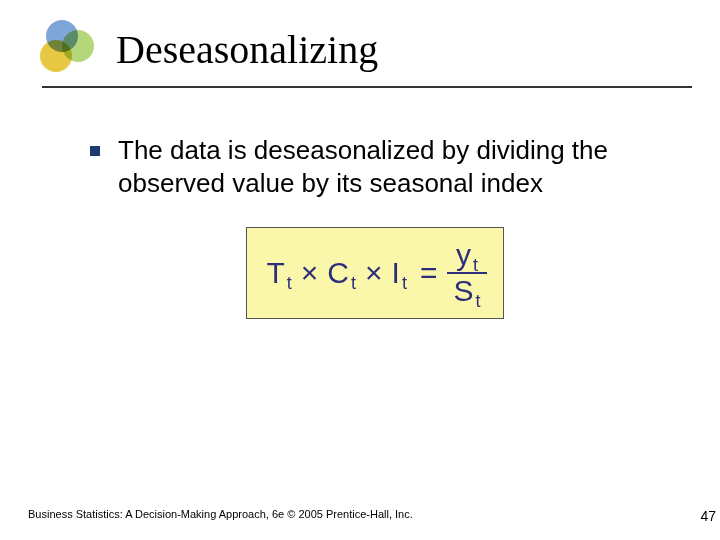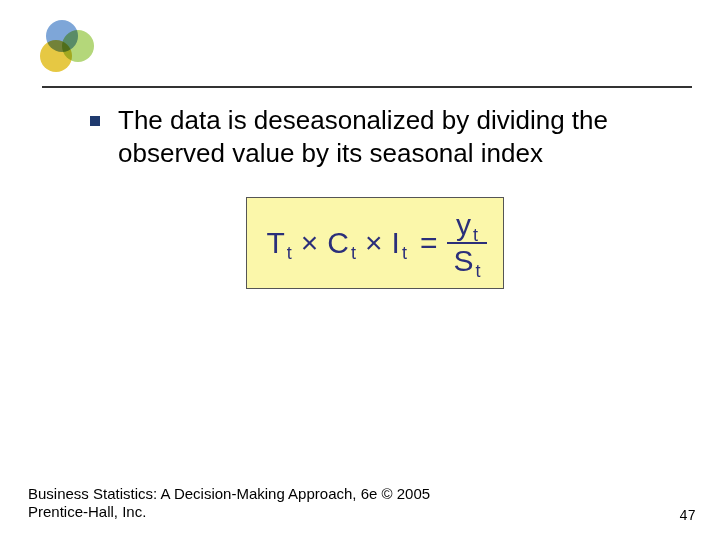--- a/index.html
+++ b/index.html
@@ -6,47 +6,48 @@
   html, body { width: 720px; height: 540px; background: #fff; font-family: "Times New Roman", Times, serif; color: #000; overflow: hidden; }
   .slide { position: relative; width: 720px; height: 540px; }
   .title-row { display: flex; align-items: center; padding: 20px 0 8px 40px; }
   .logo { width: 58px; height: 58px; position: relative; margin-right: 18px; flex-shrink: 0; }
   .logo .circ { position: absolute; width: 32px; height: 32px; border-radius: 50%; mix-blend-mode: multiply; }
   .logo .c1 { background: #7ea6d8; left: 6px;  top: 0; }
   .logo .c2 { background: #b4d77a; left: 22px; top: 10px; }
   .logo .c3 { background: #e6c843; left: 0;    top: 20px; }
   .title { font-size: 40px; font-family: "Times New Roman", Times, serif; font-weight: 400; }
   .rule { height: 2px; background: #333; margin: 0 28px 0 42px; }
-  .body { padding: 16px 60px 0 90px; }
+  .body { padding: 46px 60px 0 90px; }
   .bullet-row { display: flex; align-items: flex-start; margin-bottom: 28px; }
   .bullet-row .sq { width: 10px; height: 10px; background: #1f3a6e; margin-top: 12px; margin-right: 18px; flex-shrink: 0; }
   .bullet-row .txt { font-size: 26px; font-family: Arial, Helvetica, sans-serif; line-height: 1.25; }
   .formula-wrap { display: flex; justify-content: center; margin: 14px 0 38px 0; }
   .formula { background: #fbf7aa; border: 1px solid #555; padding: 10px 16px; display: inline-flex; align-items: center; font-family: Arial, Helvetica, sans-serif; color: #2b2f7a; font-size: 30px; }
   .formula .term { display: inline-flex; align-items: baseline; margin: 0 3px; }
   .formula sub { font-size: 18px; position: relative; top: 6px; margin-left: 2px; }
   .formula .times { margin: 0 6px; }
   .formula .eq { margin: 0 10px; }
   .frac { display: inline-flex; flex-direction: column; align-items: center; line-height: 1; }
   .frac .num, .frac .den { padding: 2px 6px; display: inline-flex; align-items: baseline; }
   .frac .bar { width: 100%; height: 2px; background: #2b2f7a; }
-  .footer-left { position: absolute; left: 28px; bottom: 18px; width: 420px; font-size: 15px; font-family: Arial, Helvetica, sans-serif; line-height: 1.25; color: #000; }
-  .footer-right { position: absolute; right: 24px; bottom: 16px; font-size: 14px; font-family: Liberation Mono, monospace; text-align: center; }
+  .footer-left { position: absolute; left: 28px; bottom: 18px; width: 420px; font-size: 11px; font-family: Arial, Helvetica, sans-serif; line-height: 1.25; color: #000; }
+  .footer-right { position: absolute; right: 4px; bottom: 16px; font-size: 14px; font-family: Liberation Sans, sans-serif; text-align: center; }
 </style>
 </head>
 <body>
 
 <div class="slide">
 
   <div class="title-row">
     <div class="logo">
       <div class="circ c1"></div>
       <div class="circ c2"></div>
       <div class="circ c3"></div>
     </div>
+    <div class="title">Deseasonalizing</div>
   </div>
   <div class="rule"></div>
 
   <div class="body">
 
     <div class="bullet-row">
       <div class="sq"></div>
       <div class="txt">The data is deseasonalized by dividing the observed value by its seasonal index</div>
     </div>
 

